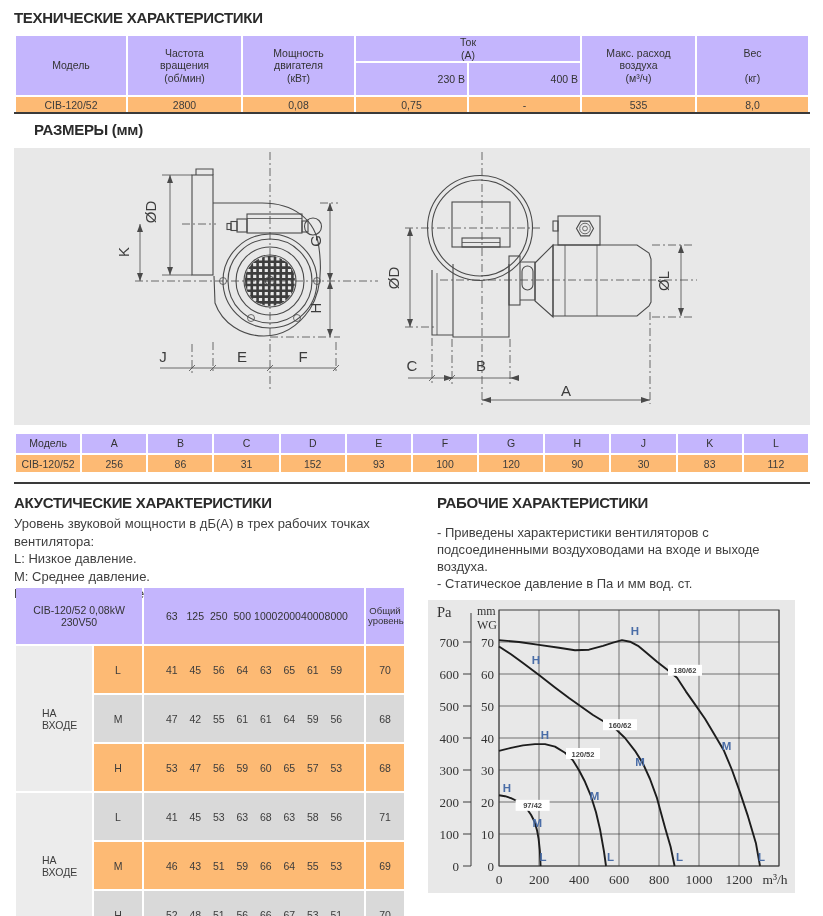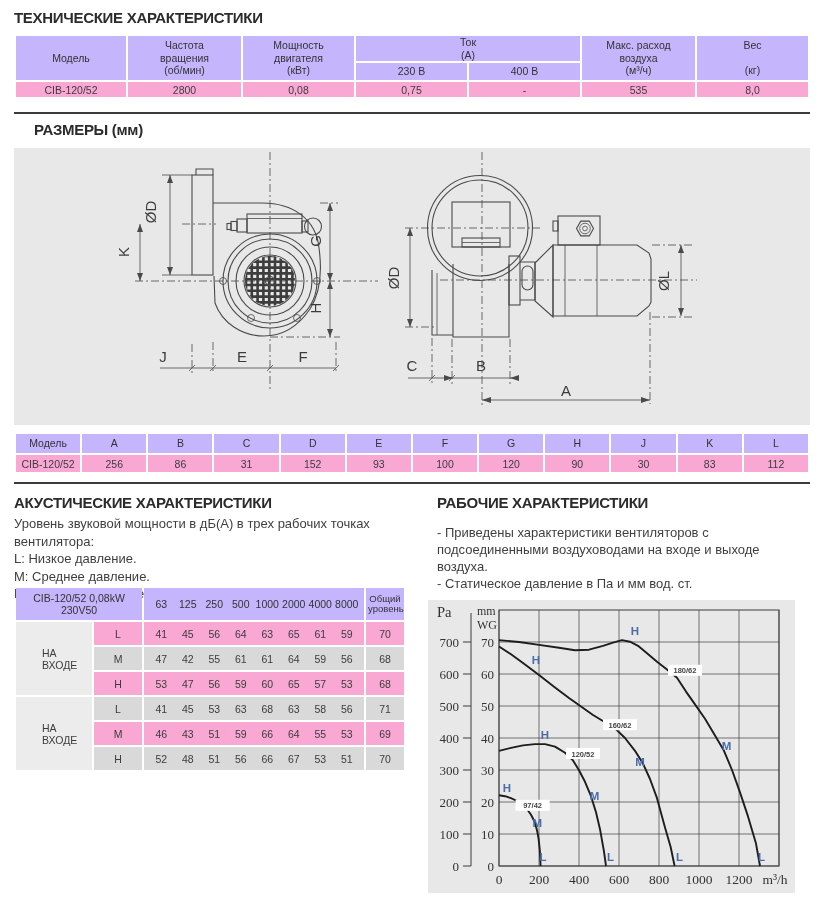--- a/index.html
+++ b/index.html
@@ -6,30 +6,30 @@
   #page{position:relative;width:823px;height:916px;background:#fff;
         font-family:"Liberation Sans",sans-serif;color:#3c3c3c;overflow:hidden;border-radius:15px;}
   .abs{position:absolute;}
   .sec-title{font-size:15px;font-weight:bold;color:#2b2b2b;letter-spacing:-0.3px;}
   .rule{height:2px;background:#3a3a3a;}
   .panel{background:#e8e8e8;}
   
   table{border-collapse:separate;border-spacing:2px;table-layout:fixed;}
   th,td{padding:0 2px;text-align:center;vertical-align:middle;}
   th{background:#c4b5fd;font-size:10.5px;font-weight:normal;line-height:12.5px;white-space:pre-line;color:#333;}
-  td{background:#f9a8d4;font-size:10.5px;line-height:12px;color:#3c3c3c;}
+  td{background:#fdba74;font-size:10.5px;line-height:12px;color:#3c3c3c;}
   #tech-table{width:796px;}
-  #tech-table tr.sub th{height:17px;}
+  #tech-table tr.sub th{height:32px;text-align:right;}
   #tech-table tr.data td{height:15px;}
   #dims-table{width:796px;}
   #dims-table th{height:19px;}
   #dims-table td{height:17px;}
   #ac-table{width:392px;}
   #ac-table th{height:24px;}
-  #ac-table .band{padding:4px;}
+  #ac-table .band{padding:16px;}
   #ac-table .bandflex{display:flex;width:100%;}
   #ac-table .bandflex span{flex:1;text-align:center;}
   #ac-table td{height:15px;}
   #ac-table .grp{background:#ececec;text-align:left;padding-left:26px;font-size:10.5px;}
   #ac-table .rowdark td:not(.grp){background:#d9d9d9;}
   #ac-table th.total{font-size:9.5px;line-height:10.5px;}
   .body-text{font-size:13px;line-height:17.5px;color:#3f3f3f;}
   
   #draw-svg .ln{fill:none;stroke:#4a4a4a;stroke-width:1.1;}
   #draw-svg .thin{fill:none;stroke:#4a4a4a;stroke-width:0.8;}

